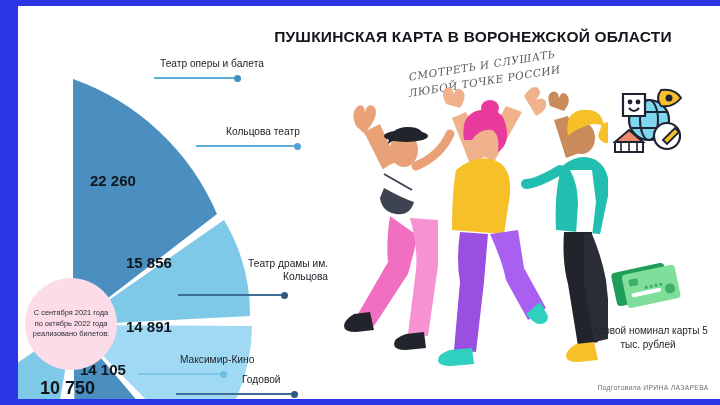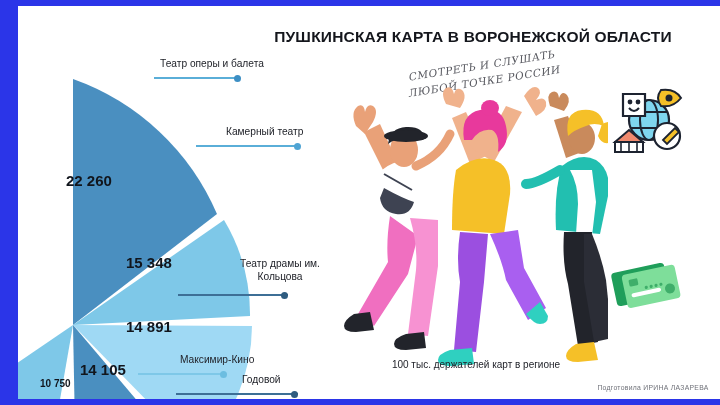--- a/index.html
+++ b/index.html
@@ -18,25 +18,25 @@
     font-size:15.5px;font-weight:bold;letter-spacing:.2px;
     color:#14161c;
   }
   
   .chart-wrap{position:absolute;left:-2px;top:48px;width:250px;height:340px;}
   .chart-wrap svg{display:block;overflow:visible;}
   .slice-val{
     position:absolute;font-size:15px;font-weight:bold;color:#11151c;
     white-space:nowrap;
   }
-  .v0{left:50px;top:118px;}
+  .v0{left:74px;top:118px;}
   .v1{left:110px;top:200px;}
   .v2{left:110px;top:264px;}
   .v3{left:64px;top:307px;}
-  .v4{left:24px;top:324px;font-size:10px;}
+  .v4{left:24px;top:324px;font-size:18px;}
   .center-bubble{
     position:absolute;left:9px;top:224px;width:92px;height:92px;
     border-radius:50%;background:#fbdce8;
     display:flex;align-items:center;justify-content:center;
     text-align:center;
   }
   .center-bubble span{
     font-size:7.4px;line-height:1.45;color:#2b2b33;padding:0 7px;display:block;
   }
   
@@ -84,43 +84,46 @@
       <g>
         <path d="M57,271 L57,25 A246,246 0 0,1 201,160 Z" fill="#4a8fc0"></path>
         <path d="M57,271 L208,166 A184,184 0 0,1 234,262 Z" fill="#7ec8e8"></path>
         <path d="M57,271 L236,272 A179,179 0 0,1 182,399 Z" fill="#9fd9f4"></path>
         <path d="M57,271 L157,389 A155,155 0 0,1 60,427 Z" fill="#4a8fc0"></path>
         <path d="M57,271 L38,380 A111,111 0 0,1 -34,333 Z" fill="#7ec8e8"></path>
       </g>
     </svg>
 
     <div class="slice-val v0">22 260</div>
-    <div class="slice-val v1">15 348</div>
+    <div class="slice-val v1">15 856</div>
     <div class="slice-val v2">14 891</div>
     <div class="slice-val v3">14 105</div>
     <div class="slice-val v4">10 750</div>
 
+    <div class="center-bubble">
+      <span>С сентября 2021 года по октябрь 2022 года реализовано билетов:</span>
+    </div>
   </div>
 
   <div class="lead" style="left:136px;top:52px;">
     <div class="txt" style="left:6px;top:0;text-align:right;">Театр оперы и балета</div>
     <div class="line" style="left:0;top:19px;width:86px;background:#5aaed8;">
       <div class="dot" style="left:80px;background:#3d8fc4;"></div>
     </div>
   </div>
 
   <div class="lead" style="left:178px;top:120px;">
-    <div class="txt" style="left:30px;top:0;">Камерный театр</div>
+    <div class="txt" style="left:30px;top:0;">Кольцова театр</div>
     <div class="line" style="left:0;top:19px;width:104px;background:#5aaed8;">
       <div class="dot" style="left:98px;background:#4fa4d4;"></div>
     </div>
   </div>
 
   <div class="lead" style="left:160px;top:252px;">
-    <div class="txt" style="left:54px;top:0;width:96px;text-align:center;white-space:normal;">Театр драмы им. Кольцова</div>
+    <div class="txt" style="left:54px;top:0;width:96px;text-align:right;white-space:normal;">Театр драмы им. Кольцова</div>
     <div class="line" style="left:0;top:36px;width:110px;background:#3d6f96;">
       <div class="dot" style="left:103px;background:#2f5c80;"></div>
     </div>
   </div>
 
   <div class="lead" style="left:120px;top:348px;">
     <div class="txt" style="left:42px;top:0;">Максимир-Кино</div>
     <div class="line" style="left:0;top:19px;width:88px;background:#7ec8e8;">
       <div class="dot" style="left:82px;background:#6cbde0;"></div>
     </div>
@@ -181,21 +184,20 @@
         <path d="M254,168 q10,24 14,46 l6,58 l-18,4 l-10,-60 l0,-48z" fill="#2b2d36"></path>
         <path d="M238,278 q-10,6 -10,12 q0,6 12,6 l20,-2 l-4,-18z" fill="#f5c028"></path>
         <ellipse cx="244" cy="72" rx="13" ry="16" fill="#c98a5c"></ellipse>
         <path d="M230,70 q-4,-24 14,-26 q20,-2 22,16 q-10,-4 -18,0 q-12,4 -18,10z" fill="#f5c028"></path>
         <path d="M264,58 q14,-6 18,4 q4,10 -8,14 q-10,4 -14,-6z" fill="#f5c028"></path>
         <path d="M222,104 q-24,14 -34,14" stroke="#22bfb0" stroke-width="10" fill="none" stroke-linecap="round"></path>
       </g>
     </svg>
   </div>
 
-  <div class="holders-cap">100 тыс. держателей карт в регионе</div>
 
   <div class="side-block" style="left:560px;top:78px;">
     <div class="icon-culture">
       <svg width="86" height="74" viewBox="0 0 86 74">
         <circle cx="44" cy="36" r="20" fill="#7fd6ef" stroke="#1d2330" stroke-width="2.2"></circle>
         <ellipse cx="44" cy="36" rx="9" ry="20" fill="none" stroke="#1d2330" stroke-width="2"></ellipse>
         <path d="M25,28 h38 M25,44 h38" stroke="#1d2330" stroke-width="2"></path>
         <path d="M18,10 h22 v22 h-22z" fill="#ffffff" stroke="#1d2330" stroke-width="2.2"></path>
         <circle cx="25" cy="18" r="2.4" fill="#1d2330"></circle>
         <circle cx="33" cy="18" r="2.4" fill="#1d2330"></circle>
@@ -220,17 +222,18 @@
           <rect x="30" y="22" width="9" height="7" rx="1.5" fill="#3fae6a"></rect>
           <rect x="30" y="36" width="30" height="4" rx="2" fill="#ffffff"></rect>
           <circle cx="46" cy="33" r="1.6" fill="#3fae6a"></circle>
           <circle cx="51" cy="33" r="1.6" fill="#3fae6a"></circle>
           <circle cx="56" cy="33" r="1.6" fill="#3fae6a"></circle>
           <circle cx="61" cy="33" r="1.6" fill="#3fae6a"></circle>
           <circle cx="69" cy="39" r="5" fill="#3fae6a"></circle>
         </g>
       </svg>
     </div>
+    <div class="cap">Годовой номинал карты 5 тыс. рублей</div>
   </div>
 
   <div class="credit">Подготовила ИРИНА ЛАЗАРЕВА</div>
 
 </div>
 
 </body></html>

